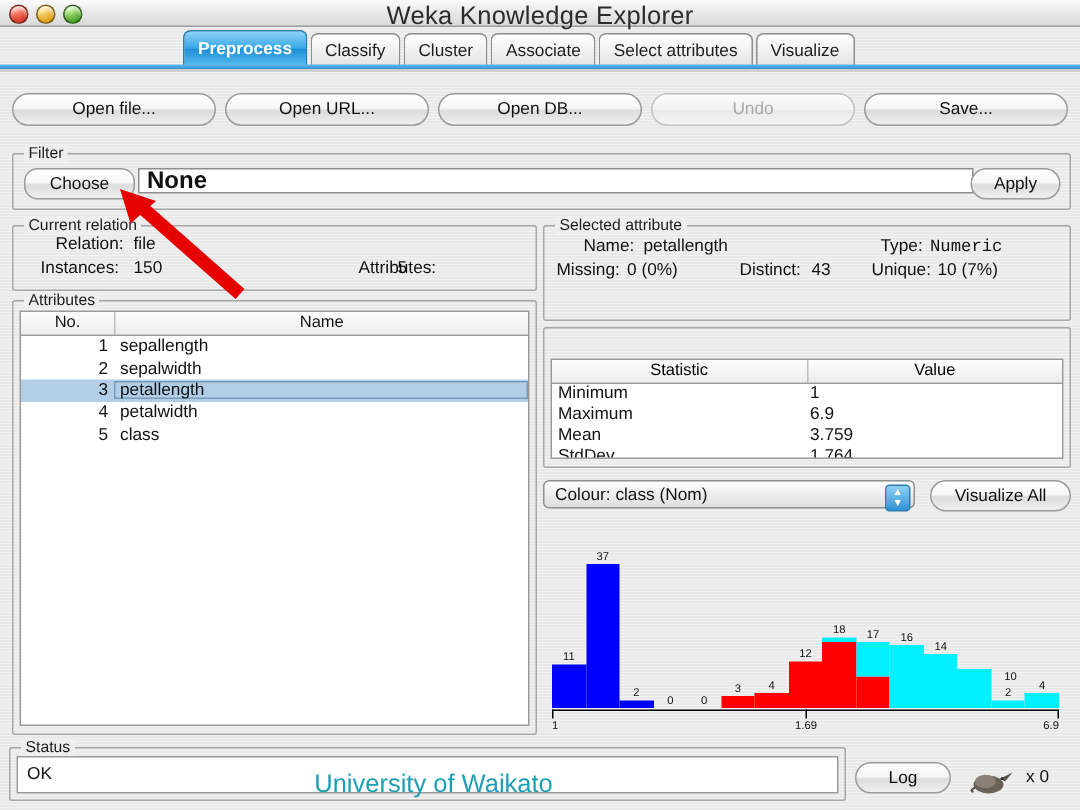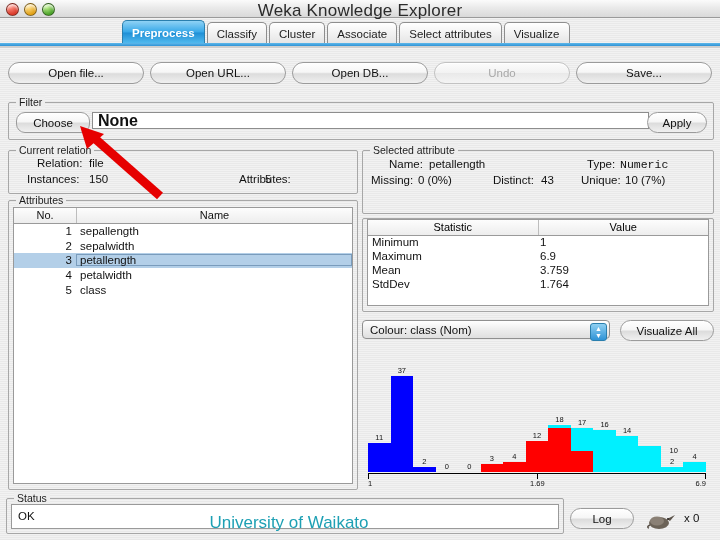--- a/index.html
+++ b/index.html
@@ -230,21 +230,21 @@
     <div class="sa-line" style="left:257px;top:7px;font-family:Liberation Mono, monospace;">Numeric</div>
     <div class="sa-line" style="left:8px;top:23px;">Missing:</div>
     <div class="sa-line" style="left:55px;top:23px;">0 (0%)</div>
     <div class="sa-line" style="left:130px;top:23px;">Distinct:</div>
     <div class="sa-line" style="left:178px;top:23px;">43</div>
     <div class="sa-line" style="left:218px;top:23px;">Unique:</div>
     <div class="sa-line" style="left:262px;top:23px;">10 (7%)</div>
   </div>
 
   <div class="group statbox">
-    <div class="tblwrap" style="top:0;">
+    <div class="tblwrap" style="top:20px;">
       <div class="sthead">
         <div class="st-a">Statistic</div>
         <div class="st-b">Value</div>
       </div>
       <div id="stat-rows">
           <div class="strow">
             <div class="k">Minimum</div>
             <div class="v">1</div>
           </div>
           <div class="strow">

